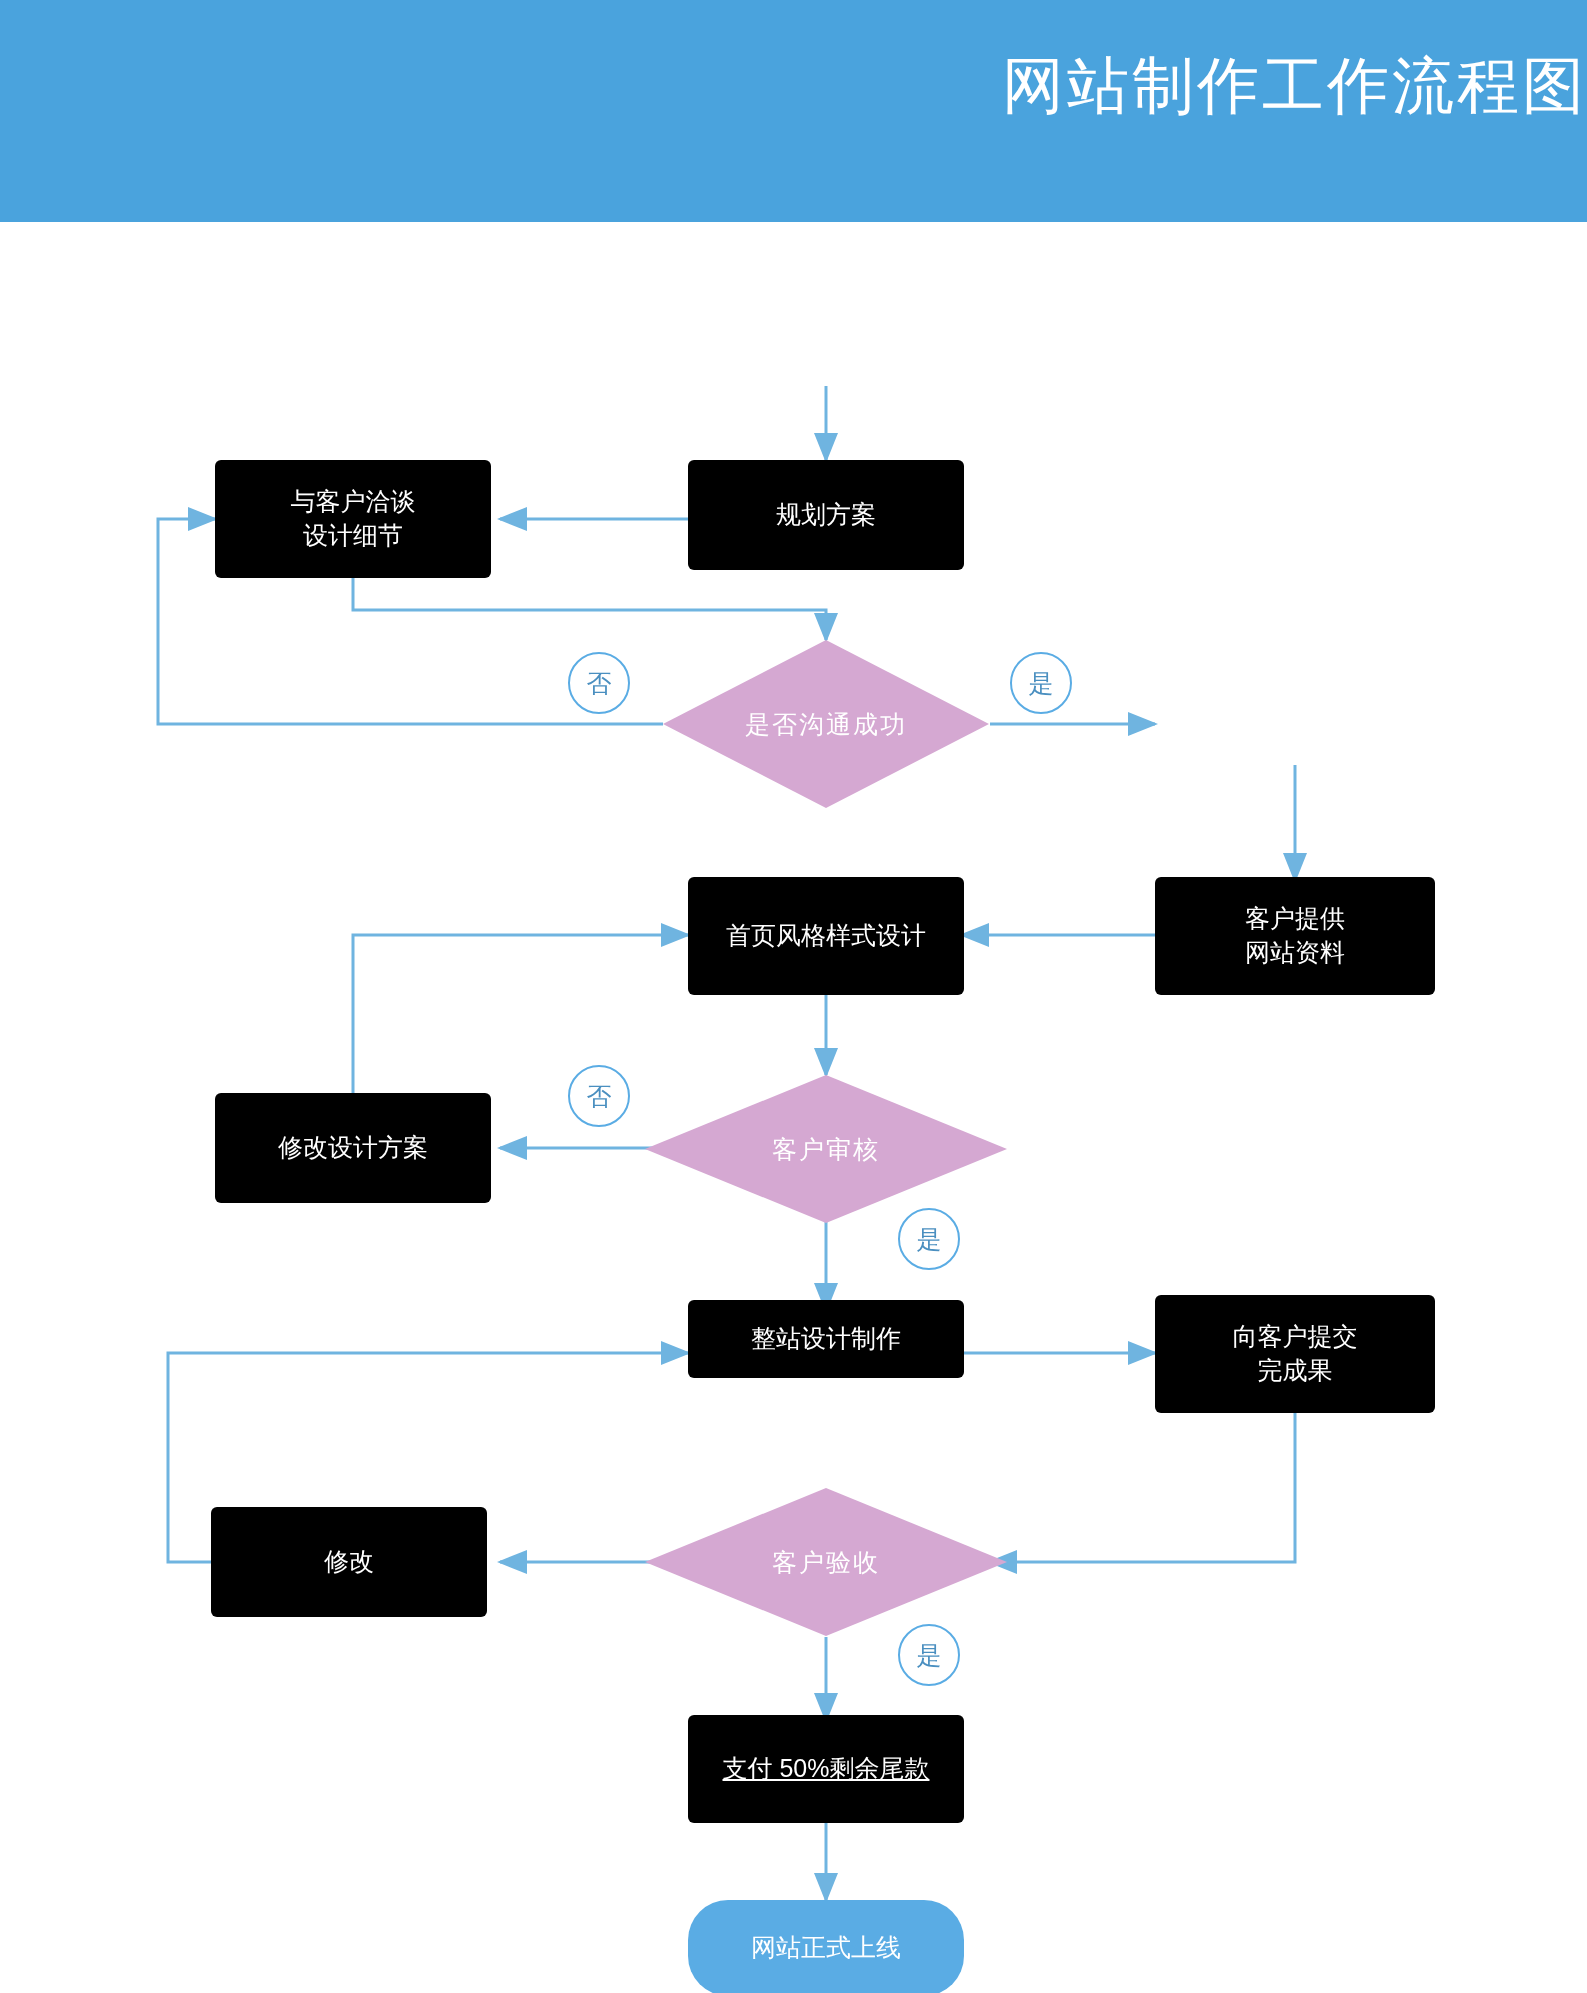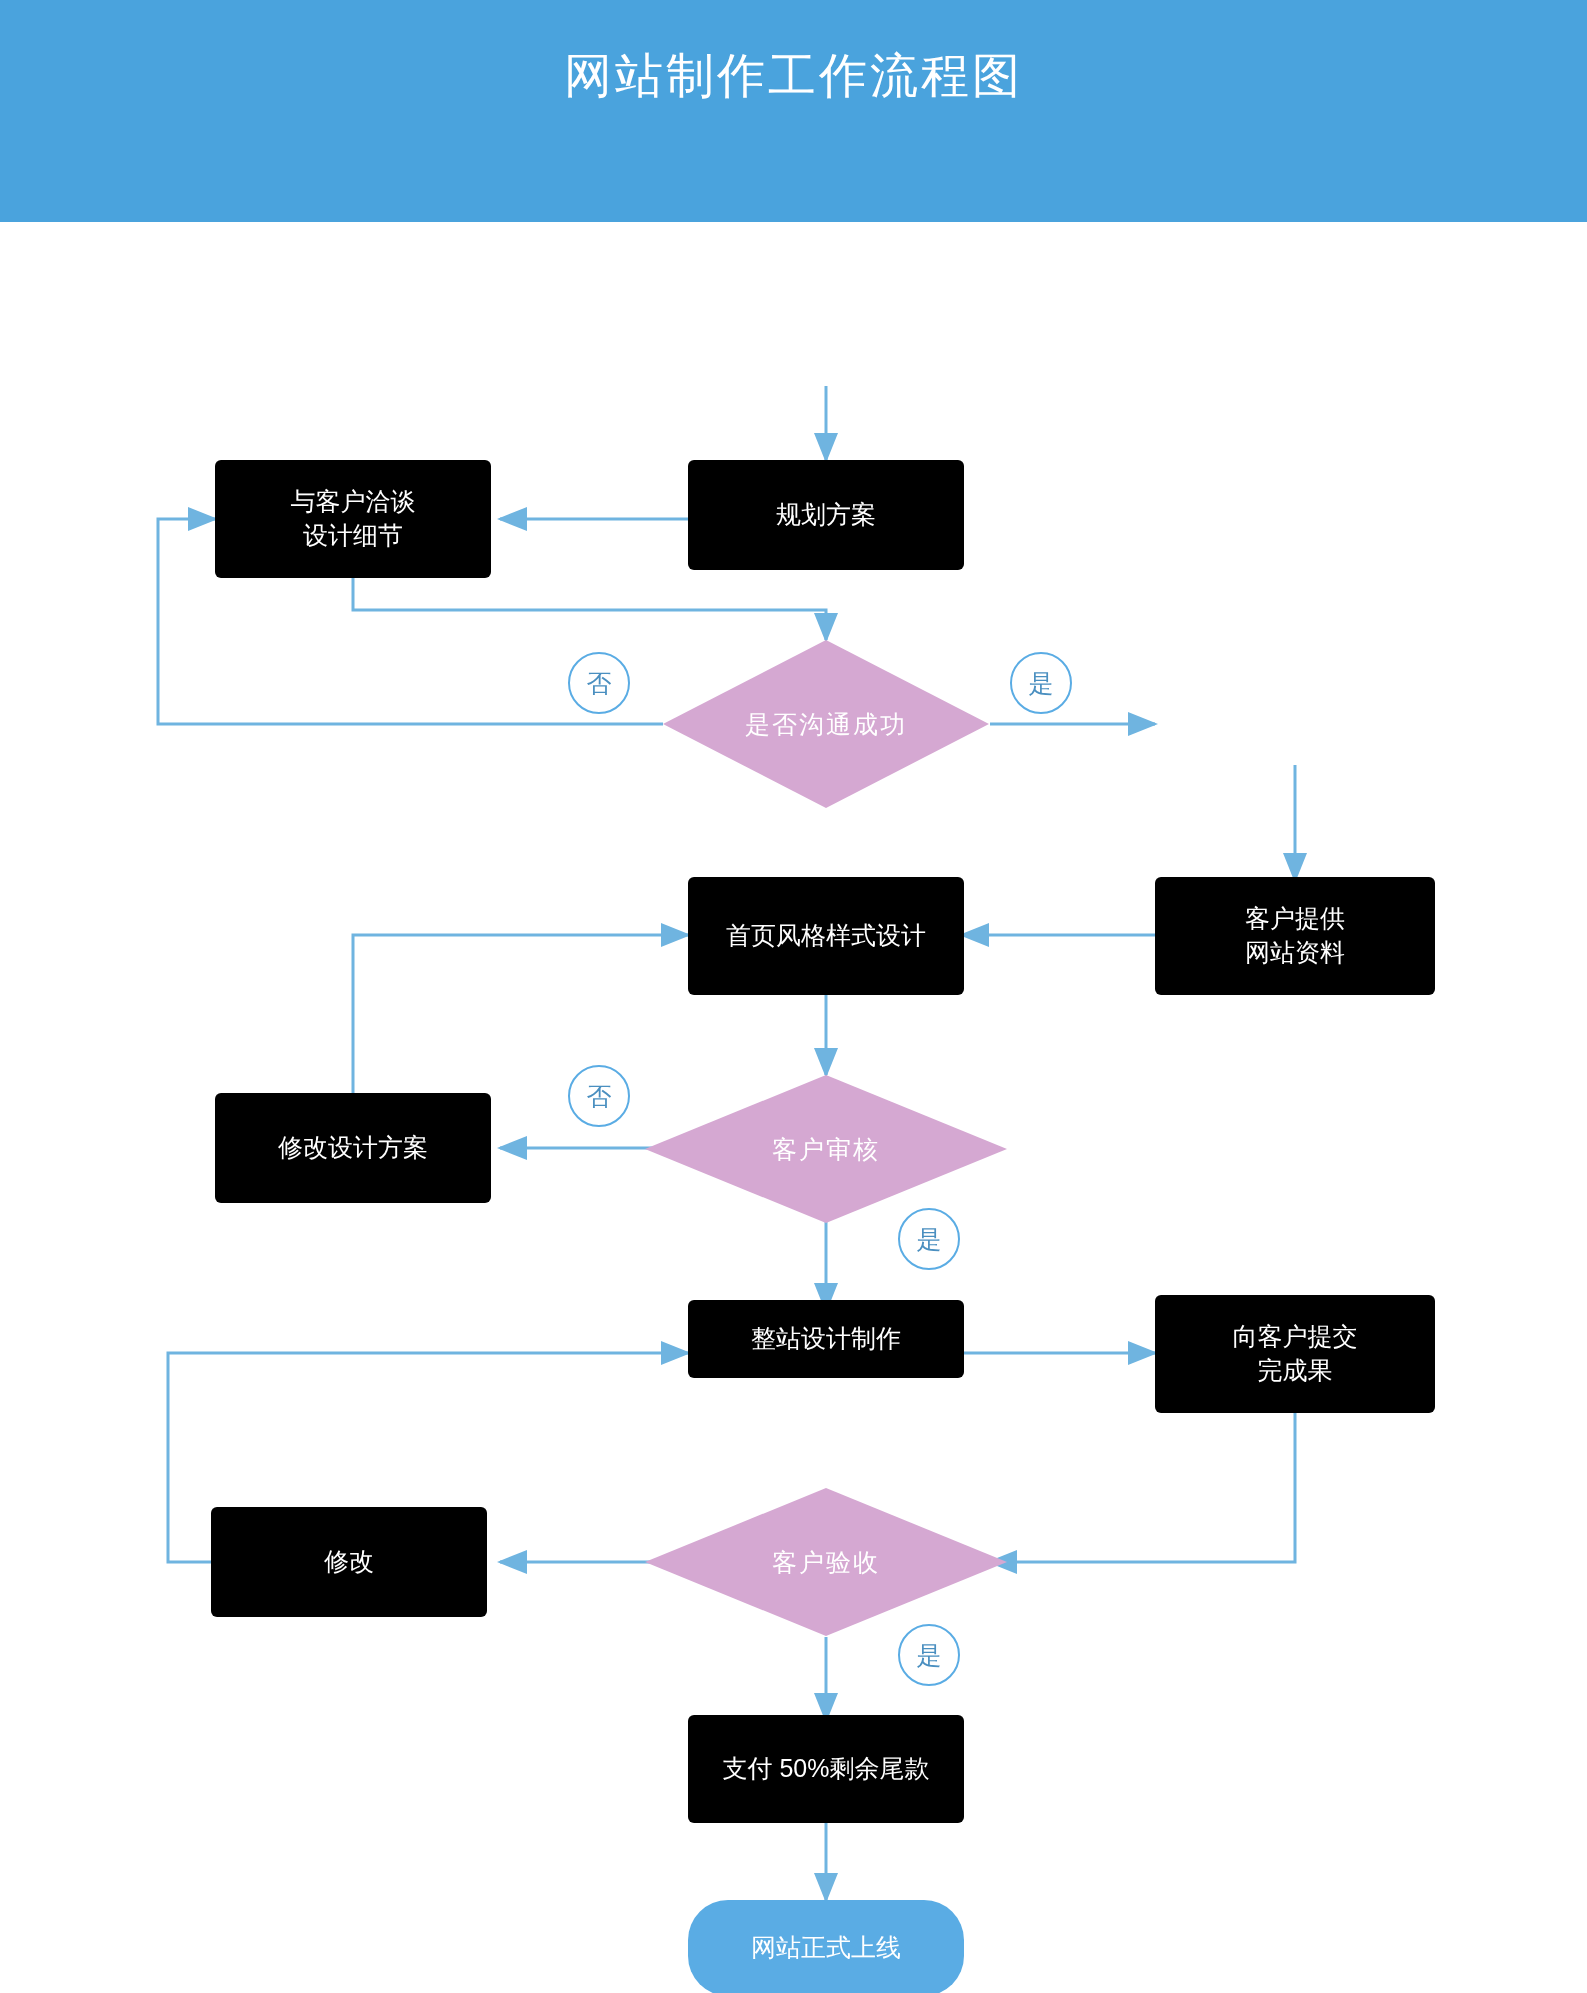--- a/index.html
+++ b/index.html
@@ -21,23 +21,23 @@
     width: 1587px;
     height: 222px;
     background: #4aa3dd;
     box-sizing: border-box;
   }
   #header-title {
     position: absolute;
     left: 0;
     top: 44px;
     width: 1587px;
-    text-align: center;
+    text-align: right;
     color: #ffffff;
-    font-size: 48px;
+    font-size: 62px;
     font-weight: normal;
     letter-spacing: 3px;
     font-family: "Liberation Sans", "DejaVu Sans", sans-serif;
   }
   #canvas {
     position: absolute;
     left: 0;
     top: 0;
     width: 1587px;
     height: 1993px;
@@ -212,21 +212,21 @@
     <svg class="dec-shape" viewBox="0 0 362 148" preserveAspectRatio="none">
       <polygon points="181,0 362,74 181,148 0,74" fill="#d5a8d2"></polygon>
     </svg>
     <div class="dec-label">客户验收</div>
   </div>
 
   <div class="node proc" style="left:211px; top:1507px; width:276px; height:110px;">
     <span>修改</span>
   </div>
 
-  <div class="node proc" style="left:688px; top:1715px; width:276px; height:108px;">
+  <div class="node proc" style="left:688px; top:1715px; width:276px; height:108px;text-decoration:underline;">
     <span>支付 50%剩余尾款</span>
   </div>
 
   <div class="node term" style="left:688px; top:1900px; width:276px; height:96px;">
     <span>网站正式上线</span>
   </div>
 
   <div class="badge" style="left:568px; top:652px;">
     <span>否</span>
   </div>

